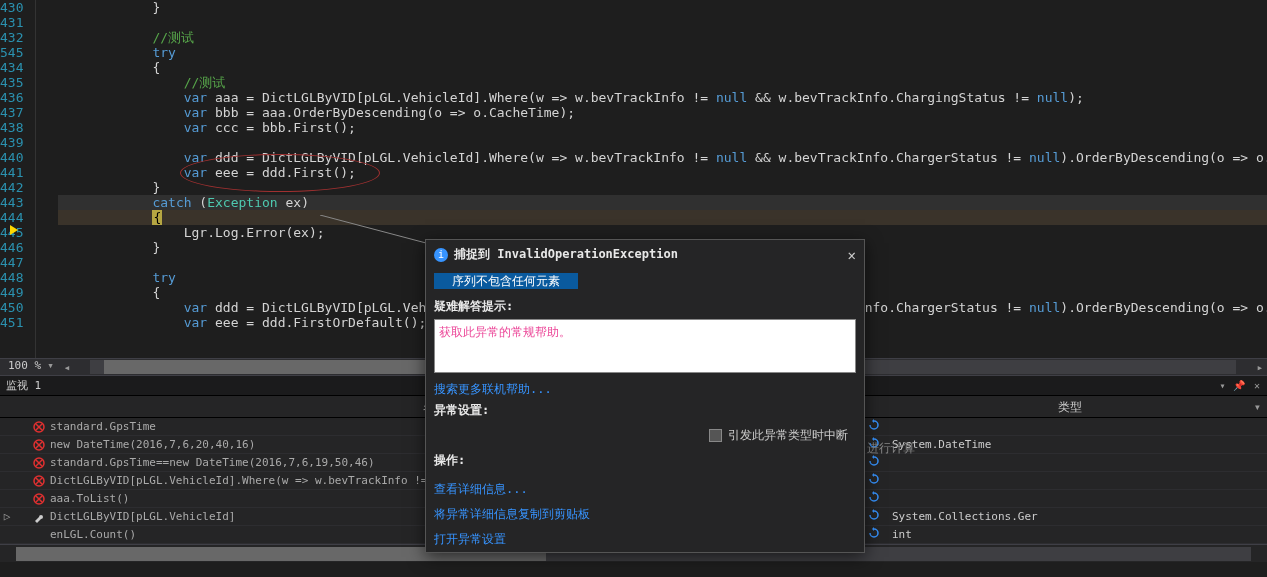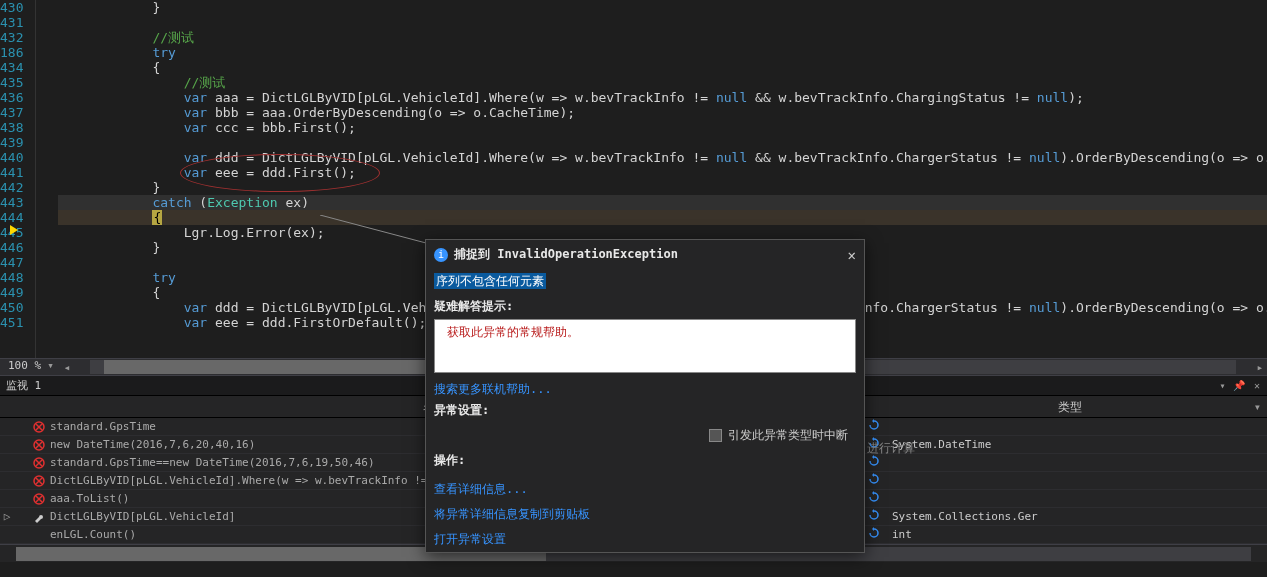--- a/index.html
+++ b/index.html
@@ -36,38 +36,38 @@
 .watch-expand { width:14px; color:#999; text-align:center; }
 .watch-name { flex:0 0 820px; color:#aaa; padding-left:2px; white-space:nowrap; overflow:hidden; }
 .watch-refresh { width:16px; color:#3794ff; }
 .watch-val { flex:1; color:#ccc; padding-left:8px; }
 .popup { position:absolute; left:425px; top:239px; width:440px; background:#252526; border:1px solid #555; box-shadow:0 4px 16px rgba(0,0,0,0.6); font-size:12px; z-index:50; }
 .popup-title { display:flex; align-items:center; padding:6px 8px; background:#252526; }
 .popup-title-icon { width:14px; height:14px; margin-right:6px; border-radius:50%; background:#3794ff; color:#fff; text-align:center; line-height:14px; font-size:10px; }
 .popup-title-text { font-weight:bold; color:#e8e8e8; flex:1; }
 .popup-close { color:#ccc; cursor:pointer; font-size:14px; }
 .popup-msg { margin:4px 8px 8px 8px; }
-.popup-msg span { background:#0a5a9e; color:#fff; padding:1px 2px; }
+.popup-msg span { background:#0a5a9e; color:#fff; padding:1px 18px; }
 .popup-section { padding:0 8px 4px 8px; }
 .popup-label { font-weight:bold; color:#e8e8e8; margin-bottom:4px; }
 .popup-textarea { width:100%; height:54px; background:#fff; border:1px solid #888; padding:4px; color:#1e5fb3; font-family:"Microsoft YaHei"; font-size:12px; overflow-y:scroll; resize:none; }
 .popup-link { color:#3794ff; cursor:pointer; padding:4px 8px; display:block; }
 .popup-checkbox-row { padding:4px 8px; display:flex; align-items:center; gap:6px;justify-content:flex-end; }
 .popup-checkbox { width:13px; height:13px; background:#555; border:1px solid #888; }
 .connector { position:absolute; left:320px; top:215px; width:108px; height:32px; pointer-events:none; z-index:40; }
 </style>
 </head>
 <body>
 
 <div class="editor">
   <div class="gutter" id="gutter">
       <div class="linenum">430</div>
       <div class="linenum">431</div>
       <div class="linenum">432</div>
-      <div class="linenum">186</div>
+      <div class="linenum">545</div>
       <div class="linenum">434</div>
       <div class="linenum">435</div>
       <div class="linenum">436</div>
       <div class="linenum">437</div>
       <div class="linenum">438</div>
       <div class="linenum">439</div>
       <div class="linenum">440</div>
       <div class="linenum">441</div>
       <div class="linenum">442</div>
       <div class="linenum">443</div>
@@ -262,21 +262,21 @@
       <span>捕捉到</span> <span>InvalidOperationException</span>
     </span>
     <span class="popup-close">✕</span>
   </div>
   <div class="popup-msg">
     <span>序列不包含任何元素</span>
   </div>
   <div class="popup-section">
     <div class="popup-label">疑难解答提示:</div>
     <div class="popup-textarea">
-      <span style="color:#b91c1c;text-decoration:none;margin-left:8px;">获取此异常的常规帮助。</span>
+      <span style="color:#ec4899;text-decoration:none;">获取此异常的常规帮助。</span>
     </div>
   </div>
   <a class="popup-link">搜索更多联机帮助...</a>
   <div class="popup-section">
     <div class="popup-label">异常设置:</div>
     <div class="popup-checkbox-row">
       <div class="popup-checkbox"></div>
       <span>引发此异常类型时中断</span>
     </div>
   </div>

